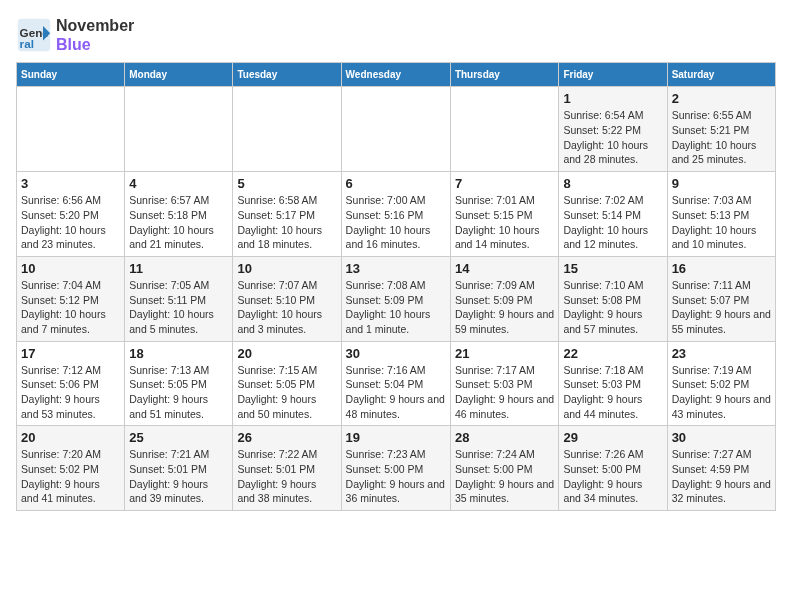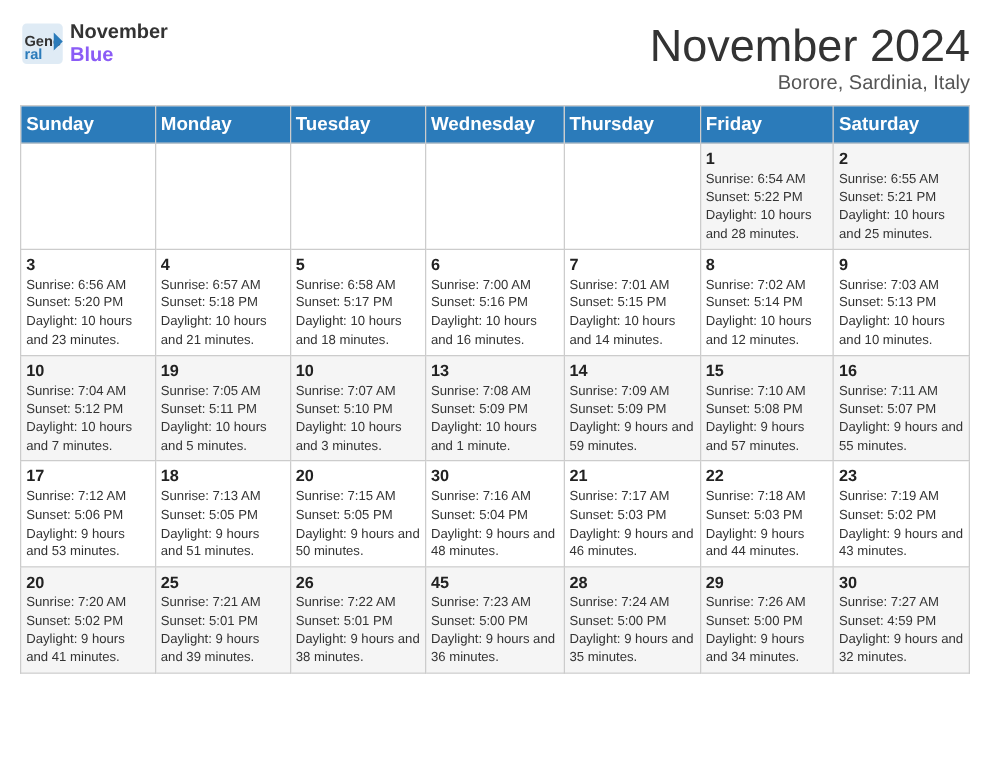--- a/index.html
+++ b/index.html
@@ -40,21 +40,21 @@
     table {
       width: 100%;
       border-collapse: collapse;
       font-size: 11px;
     }
     thead tr th {
       background: #2b7bba;
       color: #fff;
       padding: 6px 4px;
       text-align: left;
-      font-size: 15px;
+      font-size: 10px;
       font-weight: bold;
       border: 1px solid #ccc;
     }
     tbody tr td {
       border: 1px solid #ccc;
       vertical-align: top;
       padding: 4px;
       width: 113px;
       min-height: 70px;
       height: 78px;
@@ -91,24 +91,20 @@
       <text x="4" y="34" font-size="13" font-weight="bold" fill="#2b7bba" font-family="Arial">ral</text>
       <polygon points="30,10 38,18 30,26" fill="#2b7bba"></polygon>
     </svg>
     <div>
       <div style="font-size:16px; font-weight:bold; color:#333; line-height:1.2;">
         <span style="color:#333;">November</span>
       </div>
       <div style="font-size:16px; font-weight:bold; color:#8b5cf6; line-height:1.2;">Blue</div>
     </div>
   </div>
-  <div class="title-block">
-    <div class="month-title">November 2024</div>
-    <div class="subtitle">Borore, Sardinia, Italy</div>
-  </div>
 </div>
 
 <table>
   <thead>
     <tr id="thead-row">
         <th>Sunday</th>
         <th>Monday</th>
         <th>Tuesday</th>
         <th>Wednesday</th>
         <th>Thursday</th>
@@ -161,21 +157,21 @@
           <div class="day-num">9</div>
           <div class="day-info">Sunrise: 7:03 AM<br>Sunset: 5:13 PM<br>Daylight: 10 hours and 10 minutes.</div>
         </td>
       </tr>
       <tr>
         <td>
           <div class="day-num">10</div>
           <div class="day-info">Sunrise: 7:04 AM<br>Sunset: 5:12 PM<br>Daylight: 10 hours and 7 minutes.</div>
         </td>
         <td>
-          <div class="day-num">19</div>
+          <div class="day-num">11</div>
           <div class="day-info">Sunrise: 7:05 AM<br>Sunset: 5:11 PM<br>Daylight: 10 hours and 5 minutes.</div>
         </td>
         <td>
           <div class="day-num">10</div>
           <div class="day-info">Sunrise: 7:07 AM<br>Sunset: 5:10 PM<br>Daylight: 10 hours and 3 minutes.</div>
         </td>
         <td>
           <div class="day-num">13</div>
           <div class="day-info">Sunrise: 7:08 AM<br>Sunset: 5:09 PM<br>Daylight: 10 hours and 1 minute.</div>
         </td>
@@ -229,21 +225,21 @@
         </td>
         <td>
           <div class="day-num">25</div>
           <div class="day-info">Sunrise: 7:21 AM<br>Sunset: 5:01 PM<br>Daylight: 9 hours and 39 minutes.</div>
         </td>
         <td>
           <div class="day-num">26</div>
           <div class="day-info">Sunrise: 7:22 AM<br>Sunset: 5:01 PM<br>Daylight: 9 hours and 38 minutes.</div>
         </td>
         <td>
-          <div class="day-num">45</div>
+          <div class="day-num">19</div>
           <div class="day-info">Sunrise: 7:23 AM<br>Sunset: 5:00 PM<br>Daylight: 9 hours and 36 minutes.</div>
         </td>
         <td>
           <div class="day-num">28</div>
           <div class="day-info">Sunrise: 7:24 AM<br>Sunset: 5:00 PM<br>Daylight: 9 hours and 35 minutes.</div>
         </td>
         <td>
           <div class="day-num">29</div>
           <div class="day-info">Sunrise: 7:26 AM<br>Sunset: 5:00 PM<br>Daylight: 9 hours and 34 minutes.</div>
         </td>

